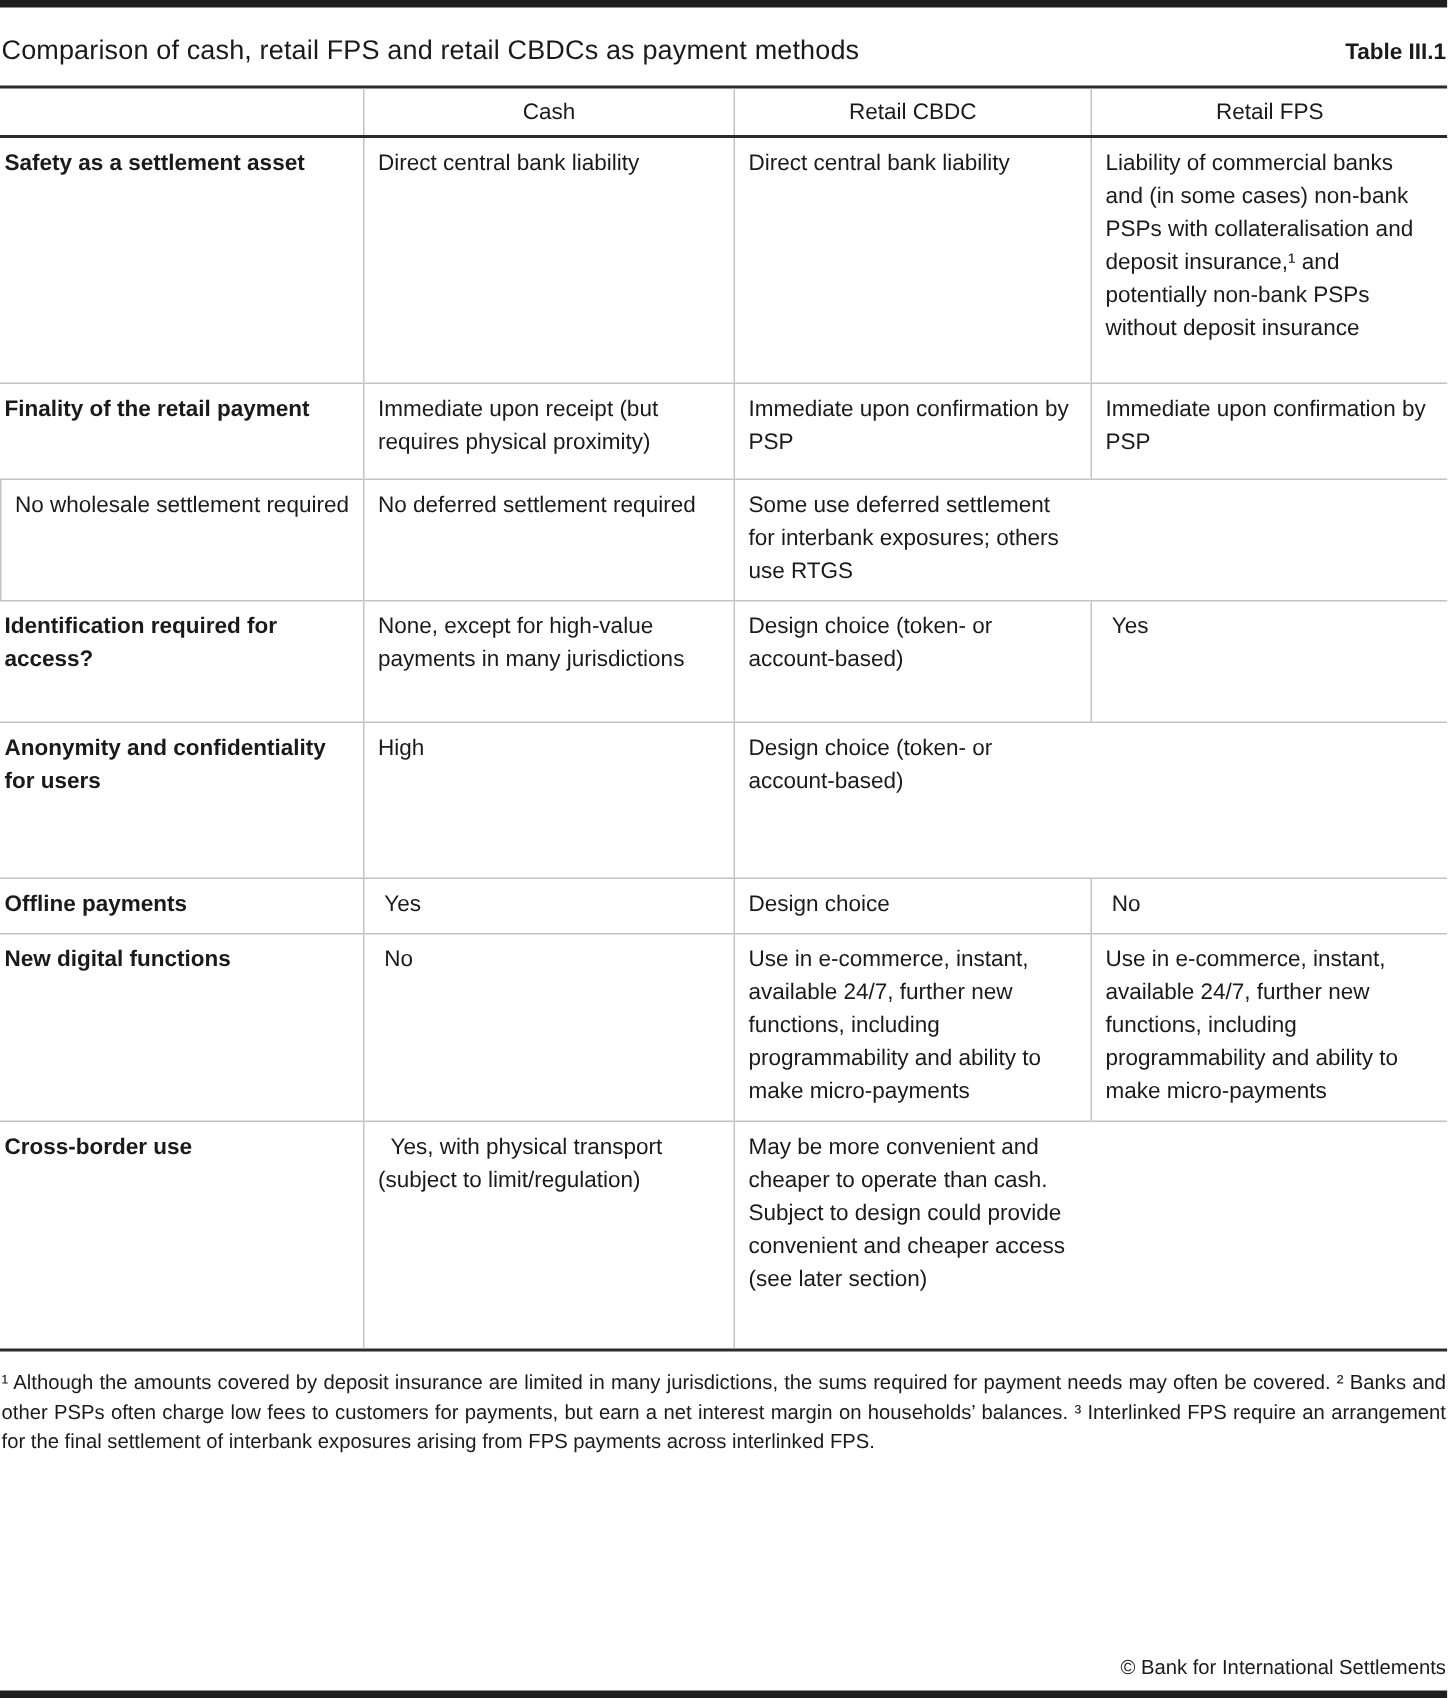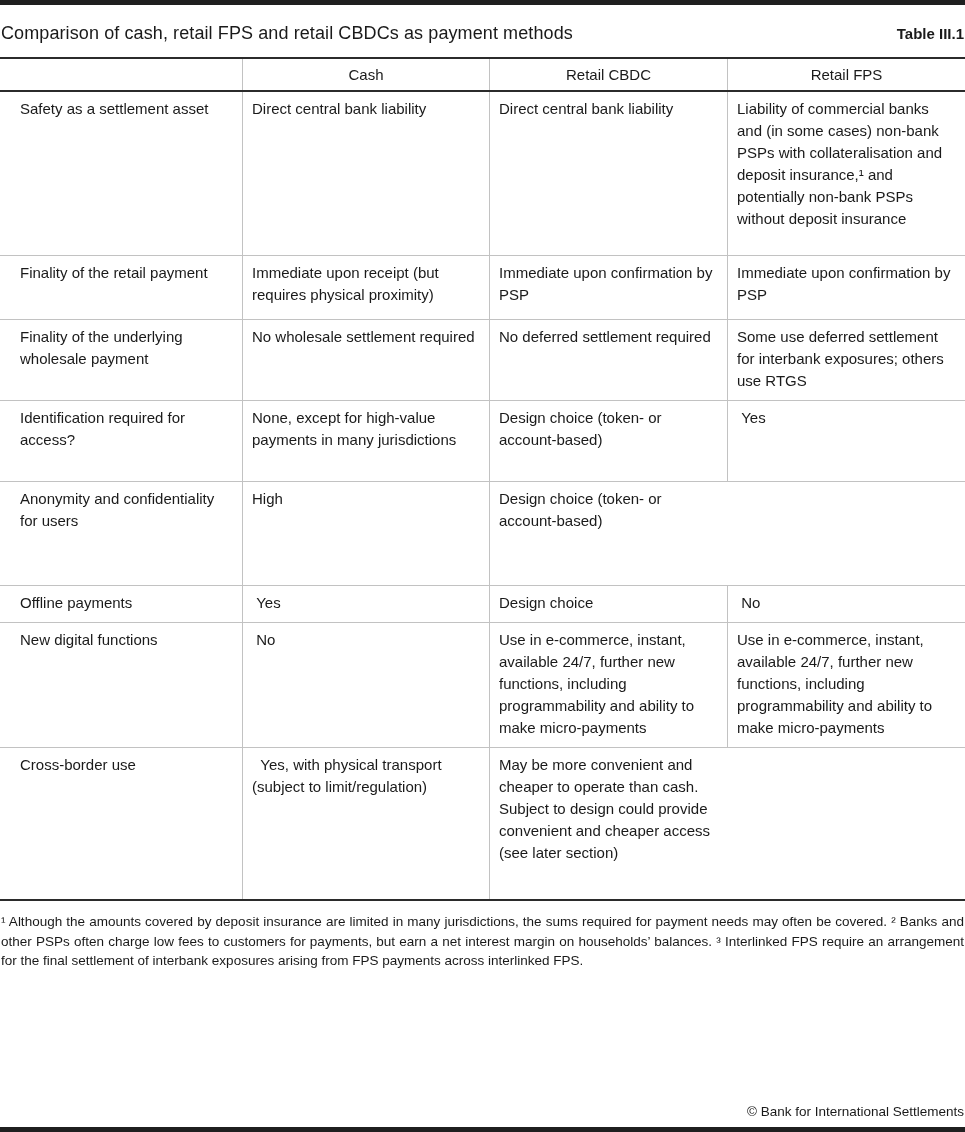--- a/index.html
+++ b/index.html
@@ -65,21 +65,21 @@
   }
   .tbody .trow:last-child {
     border-bottom: 2px solid #2b2b2b;
   }
   .cell {
     font-size: 15px;
     line-height: 22px;
     padding: 6px 9px 8px 9px;
     white-space: pre-wrap;
   }
-  .cell.c1 { padding-left: 20px; padding-right: 12px; }
+  .cell.c1 { padding-left: 3px; padding-right: 12px; font-weight: bold; }
   .cell.c2, .cell.c3, .cell.c4 { border-left: 1px solid #c2c2c2; }
   .r1 .cell { min-height: 163px; }
   .r2 .cell { min-height: 63px; }
   .r3 .cell { min-height: 78px; }
   .r4 .cell { min-height: 76px; }
   .r5 .cell { min-height: 80px; }
   .r6 .cell { min-height: 103px; }
   .r7 .cell { min-height: 33px; }
   .r8 .cell { min-height: 121px; }
   .r9 .cell { min-height: 151px; }
@@ -138,21 +138,20 @@
       </div>
 
       <div class="trow r2">
         <div class="cell c1">Finality of the retail payment</div>
         <div class="cell c2">Immediate upon receipt (but requires physical proximity)</div>
         <div class="cell c3">Immediate upon confirmation by PSP</div>
         <div class="cell c4">Immediate upon confirmation by PSP</div>
       </div>
 
       <div class="trow r3">
-        <div class="cell c1">Finality of the underlying wholesale payment</div>
         <div class="cell c2">No wholesale settlement required</div>
         <div class="cell c3">No deferred settlement required</div>
         <div class="cell c4">Some use deferred settlement for interbank exposures; others use RTGS</div>
       </div>
 
 
       <div class="trow r5">
         <div class="cell c1">Identification required for access?</div>
         <div class="cell c2">None, except for high-value payments in many jurisdictions</div>
         <div class="cell c3">Design choice (token- or account-based)</div>

